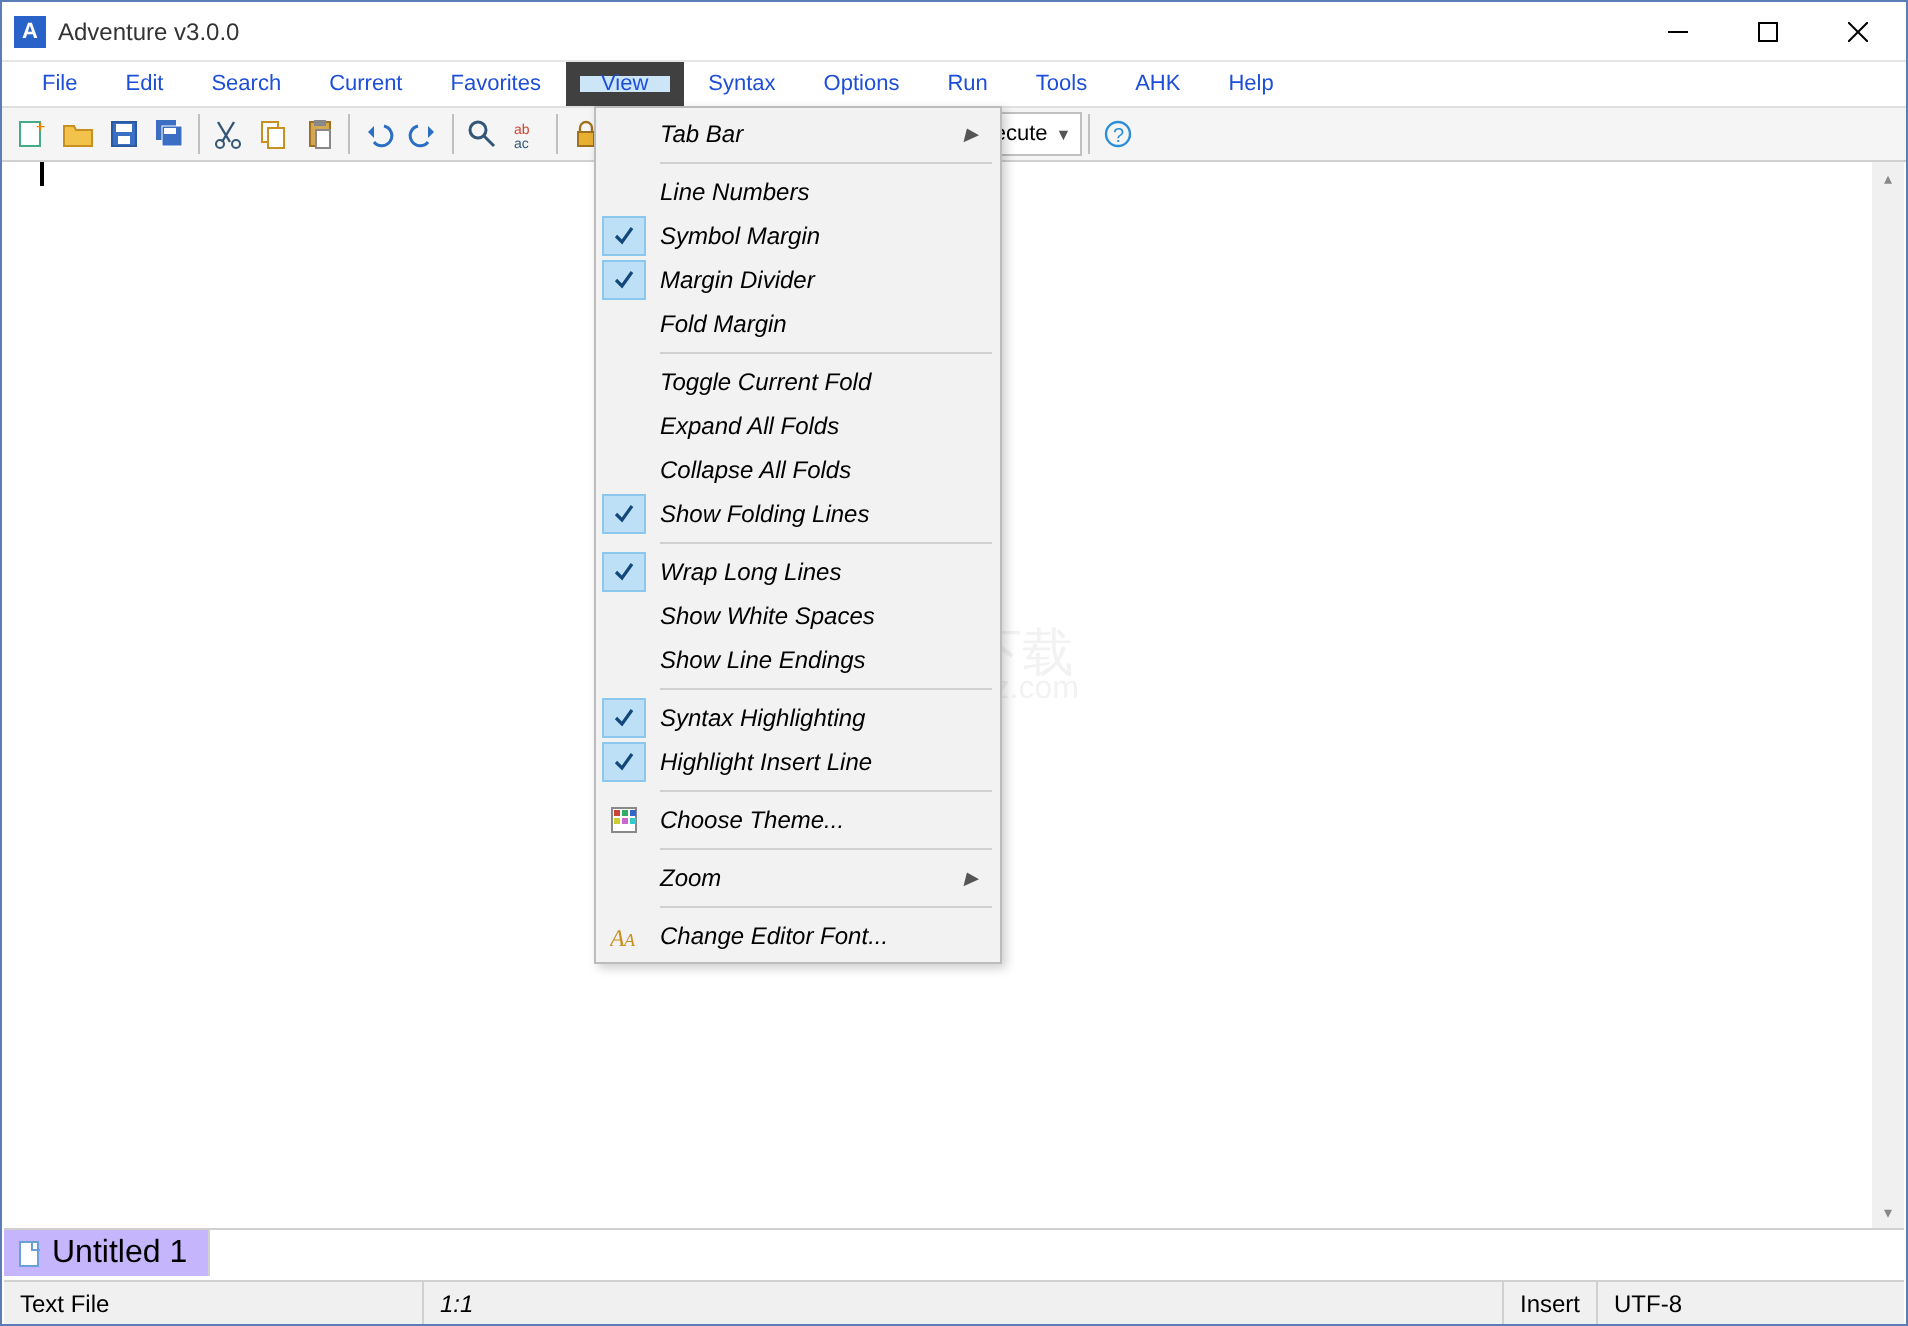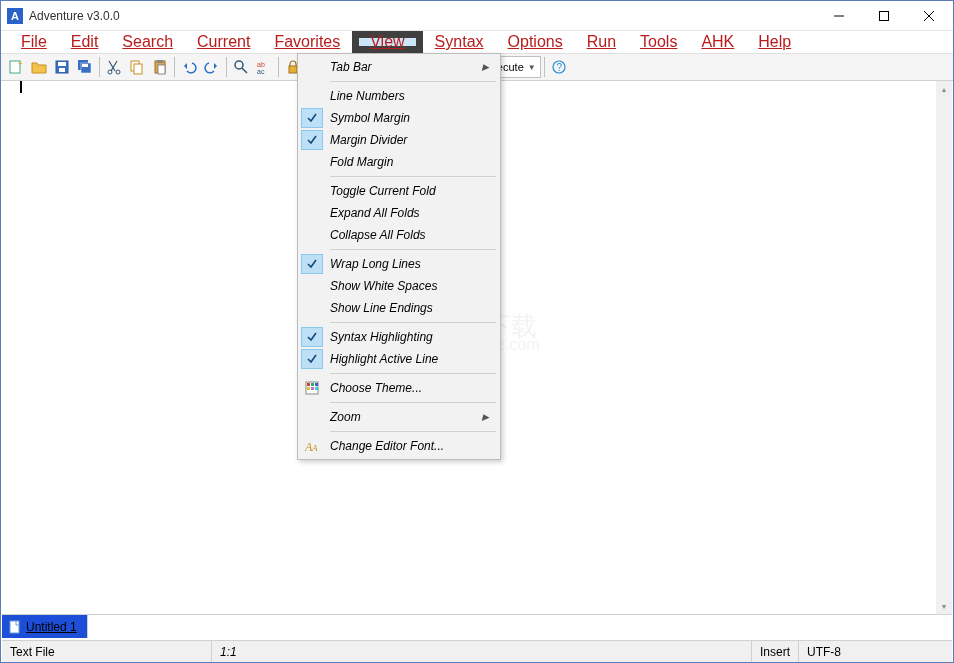--- a/index.html
+++ b/index.html
@@ -6,40 +6,40 @@
 body { font-family: "Segoe UI", "Microsoft YaHei", sans-serif; font-size: 12px; background: #fff; width: 954px; height: 663px; overflow: hidden; border: 1px solid #5a7db8; position: relative; }
 
 .titlebar { height: 30px; background: #fff; display: flex; align-items: center; padding: 0 2px; border-bottom: 1px solid #e5e5e5; }
 .titlebar .app-icon { width: 16px; height: 16px; background: #2962c9; color: #fff; font-weight: bold; font-size: 11px; display: flex; align-items: center; justify-content: center; margin: 0 6px 0 4px; }
 .titlebar .title { flex: 1; font-size: 12px; color: #333; }
 .titlebar .win-controls { display: flex; }
 .titlebar .win-btn { width: 45px; height: 28px; display: flex; align-items: center; justify-content: center; }
 .titlebar .win-btn svg { width: 10px; height: 10px; }
 
 .menubar { height: 22px; display: flex; align-items: stretch; padding-left: 8px; }
-.menubar .menu-item { padding: 0 12px; display: flex; align-items: center; font-size: 16px; color: #b91c1c; text-decoration: underline; }
+.menubar .menu-item { padding: 0 12px; display: flex; align-items: center; font-size: 11px; color: #1d4ed8; }
 .menubar .menu-item.active { background: #cde6f7; border: 7px solid #404040; padding: 0 11px; }
 
 .toolbar { height: 28px; background: #f5f5f5; border-top: 1px solid #e0e0e0; border-bottom: 1px solid #d0d0d0; display: flex; align-items: center; padding: 0 4px; gap: 1px; }
 .tb-icon { width: 22px; height: 22px; display: flex; align-items: center; justify-content: center; }
 .tb-sep { width: 1px; height: 20px; background: #c0c0c0; margin: 0 2px; }
 .tb-exec { display: flex; align-items: center; height: 22px; border: 1px solid #c0c0c0; background: #fff; padding: 0 4px; gap: 4px; font-size: 11px; }
 .tb-exec .dd { font-size: 8px; color: #555; }
 
 .editor { position: absolute; top: 80px; left: 1px; right: 1px; bottom: 48px; background: #fff; }
 .editor .gutter { position: absolute; left: 4px; top: 0; width: 14px; height: 100%; background: #fff; }
 .editor .gutter-border { position: absolute; left: 18px; top: 0; width: 2px; height: 12px; background: #000; }
 .editor-area { position: absolute; left: 22px; top: 0; right: 16px; bottom: 0; background: #fff; }
 .scrollbar-v { position: absolute; right: 0; top: 0; width: 16px; bottom: 0; background: #f0f0f0; }
 .scrollbar-v .arrow { height: 16px; display: flex; align-items: center; justify-content: center; color: #888; font-size: 8px; }
 .scrollbar-v .track { position: absolute; top: 16px; bottom: 16px; left: 0; right: 0; }
 .scrollbar-v .bottom-arrow { position: absolute; bottom: 0; left: 0; right: 0; }
 
 .tabbar { position: absolute; bottom: 24px; left: 1px; right: 1px; height: 24px; background: #fff; border-top: 1px solid #d0d0d0; display: flex; align-items: stretch; }
-.doc-tab { display: flex; align-items: center; gap: 4px; padding: 0 10px 0 6px; border-right: 1px solid #d0d0d0; background: #1d4ed8; font-size: 12px; text-decoration: underline; }
+.doc-tab { display: flex; align-items: center; gap: 4px; padding: 0 10px 0 6px; border-right: 1px solid #d0d0d0; background: #c4b5fd; font-size: 16px; }
 .doc-tab .doc-icon { width: 14px; height: 14px; }
 
 .statusbar { position: absolute; bottom: 0; left: 1px; right: 1px; height: 22px; background: #f0f0f0; border-top: 1px solid #d0d0d0; display: flex; align-items: stretch; font-size: 12px; }
 .status-cell { padding: 0 8px; display: flex; align-items: center; border-right: 1px solid #d0d0d0; }
 .status-cell.wide1 { width: 210px; }
 .status-cell.wide2 { width: 540px; font-style: italic; }
 
 .dropdown { position: absolute; top: 52px; left: 296px; width: 204px; background: #f2f2f2; border: 1px solid #bcbcbc; box-shadow: 2px 2px 5px rgba(0,0,0,0.2); padding: 2px; z-index: 100; font-style: italic; }
 .dd-item { height: 22px; display: flex; align-items: center; font-size: 12px; position: relative; }
 .dd-check { width: 24px; display: flex; align-items: center; justify-content: center; }
@@ -284,20 +284,28 @@
       <div class="dd-label">Toggle Current Fold</div>
     </div>
     <div class="dd-item">
       <div class="dd-check"></div>
       <div class="dd-label">Expand All Folds</div>
     </div>
     <div class="dd-item">
       <div class="dd-check"></div>
       <div class="dd-label">Collapse All Folds</div>
     </div>
+    <div class="dd-item">
+      <div class="dd-check on">
+        <svg viewBox="0 0 12 12">
+          <path d="M2 6l3 3 5-7" fill="none" stroke="#13497a" stroke-width="1.6"></path>
+        </svg>
+      </div>
+      <div class="dd-label">Show Folding Lines</div>
+    </div>
     <div class="dd-sep"></div>
     <div class="dd-item">
       <div class="dd-check on">
         <svg viewBox="0 0 12 12">
           <path d="M2 6l3 3 5-7" fill="none" stroke="#13497a" stroke-width="1.6"></path>
         </svg>
       </div>
       <div class="dd-label">Wrap Long Lines</div>
     </div>
     <div class="dd-item">
@@ -316,21 +324,21 @@
         </svg>
       </div>
       <div class="dd-label">Syntax Highlighting</div>
     </div>
     <div class="dd-item">
       <div class="dd-check on">
         <svg viewBox="0 0 12 12">
           <path d="M2 6l3 3 5-7" fill="none" stroke="#13497a" stroke-width="1.6"></path>
         </svg>
       </div>
-      <div class="dd-label">Highlight Active Line</div>
+      <div class="dd-label">Highlight Insert Line</div>
     </div>
     <div class="dd-sep"></div>
     <div class="dd-item">
       <div class="dd-icon">
         <svg width="14" height="14">
           <rect x="1" y="1" width="12" height="12" fill="#fff" stroke="#888"></rect>
           <rect x="2" y="2" width="3" height="3" fill="#c43"></rect>
           <rect x="6" y="2" width="3" height="3" fill="#3a6"></rect>
           <rect x="10" y="2" width="3" height="3" fill="#36c"></rect>
           <rect x="2" y="6" width="3" height="3" fill="#cc3"></rect>

